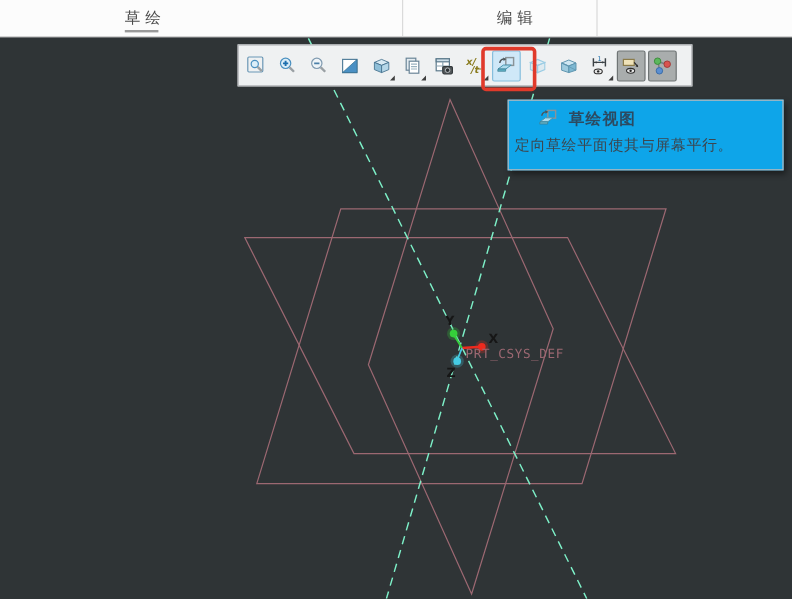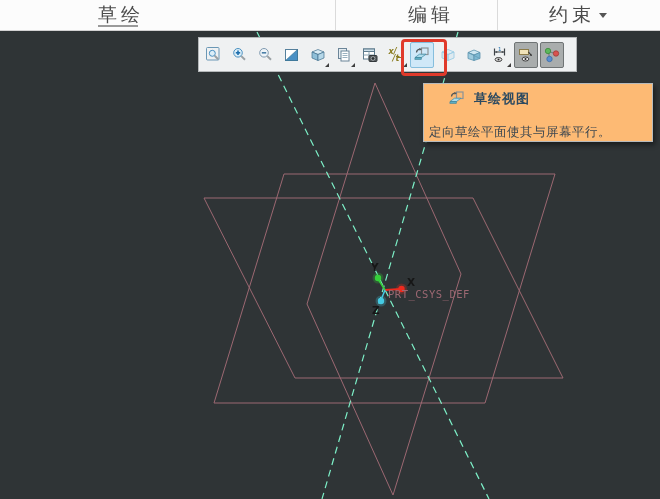--- a/index.html
+++ b/index.html
@@ -4,21 +4,21 @@
 <style>
   html,body{margin:0;padding:0}
   body{width:660px;height:499px;position:relative;overflow:hidden;
        background:#2f3436;font-family:"Liberation Sans",sans-serif;}
 
   
   .ribbon{position:absolute;left:0;top:0;width:660px;height:30px;background:#fcfcfc;
           border-bottom:1px solid #d2d2d2;z-index:3}
   .rib-div{position:absolute;top:0;bottom:0;width:1px;background:#dadada}
   .tab{position:absolute;top:0;height:30px;display:flex;align-items:center;gap:6px;
-       color:#4b4b4b;font-size:19px;letter-spacing:4px;transform:translateX(-50%);cursor:default}
+       color:#4b4b4b;font-size:13px;letter-spacing:4px;transform:translateX(-50%);cursor:default}
   .tab.active::after{content:"";position:absolute;left:0;right:6px;bottom:3px;height:2px;background:#9a9a9a}
   .caret{width:0;height:0;border-left:4px solid transparent;border-right:4px solid transparent;
          border-top:5px solid #555;margin-left:-2px}
 
   
   #sketch-svg{position:absolute;left:0;top:0;z-index:1}
 
   
   .gtoolbar{position:absolute;left:198px;top:37px;width:379px;height:35px;box-sizing:border-box;
             background:#eff1f2;border:1px solid #b4b7b9;display:flex;align-items:center;
@@ -29,25 +29,25 @@
   .tbtn.pressed{background:#a9adad;border:1px solid #6f7475}
   .dd{position:absolute;right:1px;bottom:1px;width:0;height:0;
       border-left:4px solid transparent;border-bottom:4px solid #3f3f3f}
 
   
   .hlbox{position:absolute;left:401px;top:39px;width:46px;height:37px;box-sizing:border-box;
          border:3px solid #e03a2b;border-radius:4px;z-index:4}
 
   
   .tooltip{position:absolute;left:423px;top:83px;width:230px;height:59px;box-sizing:border-box;
-           background:#fdba74;border:1px solid #b6babc;box-shadow:2px 3px 5px rgba(0,0,0,.45);
+           background:#0ea5e9;border:1px solid #b6babc;box-shadow:2px 3px 5px rgba(0,0,0,.45);
            z-index:5;padding:6px 6px 6px 4px}
   .tt-head{display:flex;align-items:center;gap:8px;margin-left:20px}
   .tt-title{font-size:13px;font-weight:bold;color:#2c4a61;letter-spacing:1px}
-  .tt-desc{margin-top:16px;margin-left:1px;font-size:12.5px;color:#3c4750;letter-spacing:.5px}
+  .tt-desc{margin-top:5px;margin-left:1px;font-size:12.5px;color:#3c4750;letter-spacing:.5px}
 </style>
 </head>
 <body>
 
 <svg id="sketch-svg" width="660" height="499" viewBox="0 0 660 499">
     <polygon points="284,174 555,174 485,403 214,403" fill="none" stroke="#9c6872" stroke-width="1"></polygon>
     <polygon points="204,198 473,198 563,378 295,378" fill="none" stroke="#9c6872" stroke-width="1"></polygon>
     <polygon points="375,83 461,274 393,495 307,304" fill="none" stroke="#9c6872" stroke-width="1"></polygon>
     <line x1="257" y1="32" x2="489" y2="499" stroke="#7df0c8" stroke-width="1.2" stroke-dasharray="7 5"></line>
     <line x1="458" y1="32" x2="322" y2="499" stroke="#7df0c8" stroke-width="1.2" stroke-dasharray="7 5"></line>
@@ -66,24 +66,20 @@
     <text x="388" y="298" fill="#9c6872" font-size="10.5" letter-spacing="0.5" font-family="DejaVu Sans Mono, monospace">PRT_CSYS_DEF</text>
   </svg>
 
 <div class="ribbon">
   <div class="tab active" style="left:121px">
     <span>草绘</span>
   </div>
   <div class="tab" style="left:431px">
     <span>编辑</span>
   </div>
-  <div class="tab" style="left:578px">
-    <span>约束</span>
-    <span class="caret"></span>
-  </div>
   <div class="rib-div" style="left:335px"></div>
   <div class="rib-div" style="left:497px"></div>
 </div>
 
 <div class="gtoolbar">
 
   <div class="tbtn" title="refit-icon">
     <svg width="18" height="18" viewBox="0 0 18 18">
       <rect x="1.5" y="1.5" width="12.5" height="12.5" rx="1" fill="none" stroke="#6a97b5"></rect>
       <circle cx="7.3" cy="7.3" r="3" fill="#dceef8" stroke="#4a90c0"></circle>

